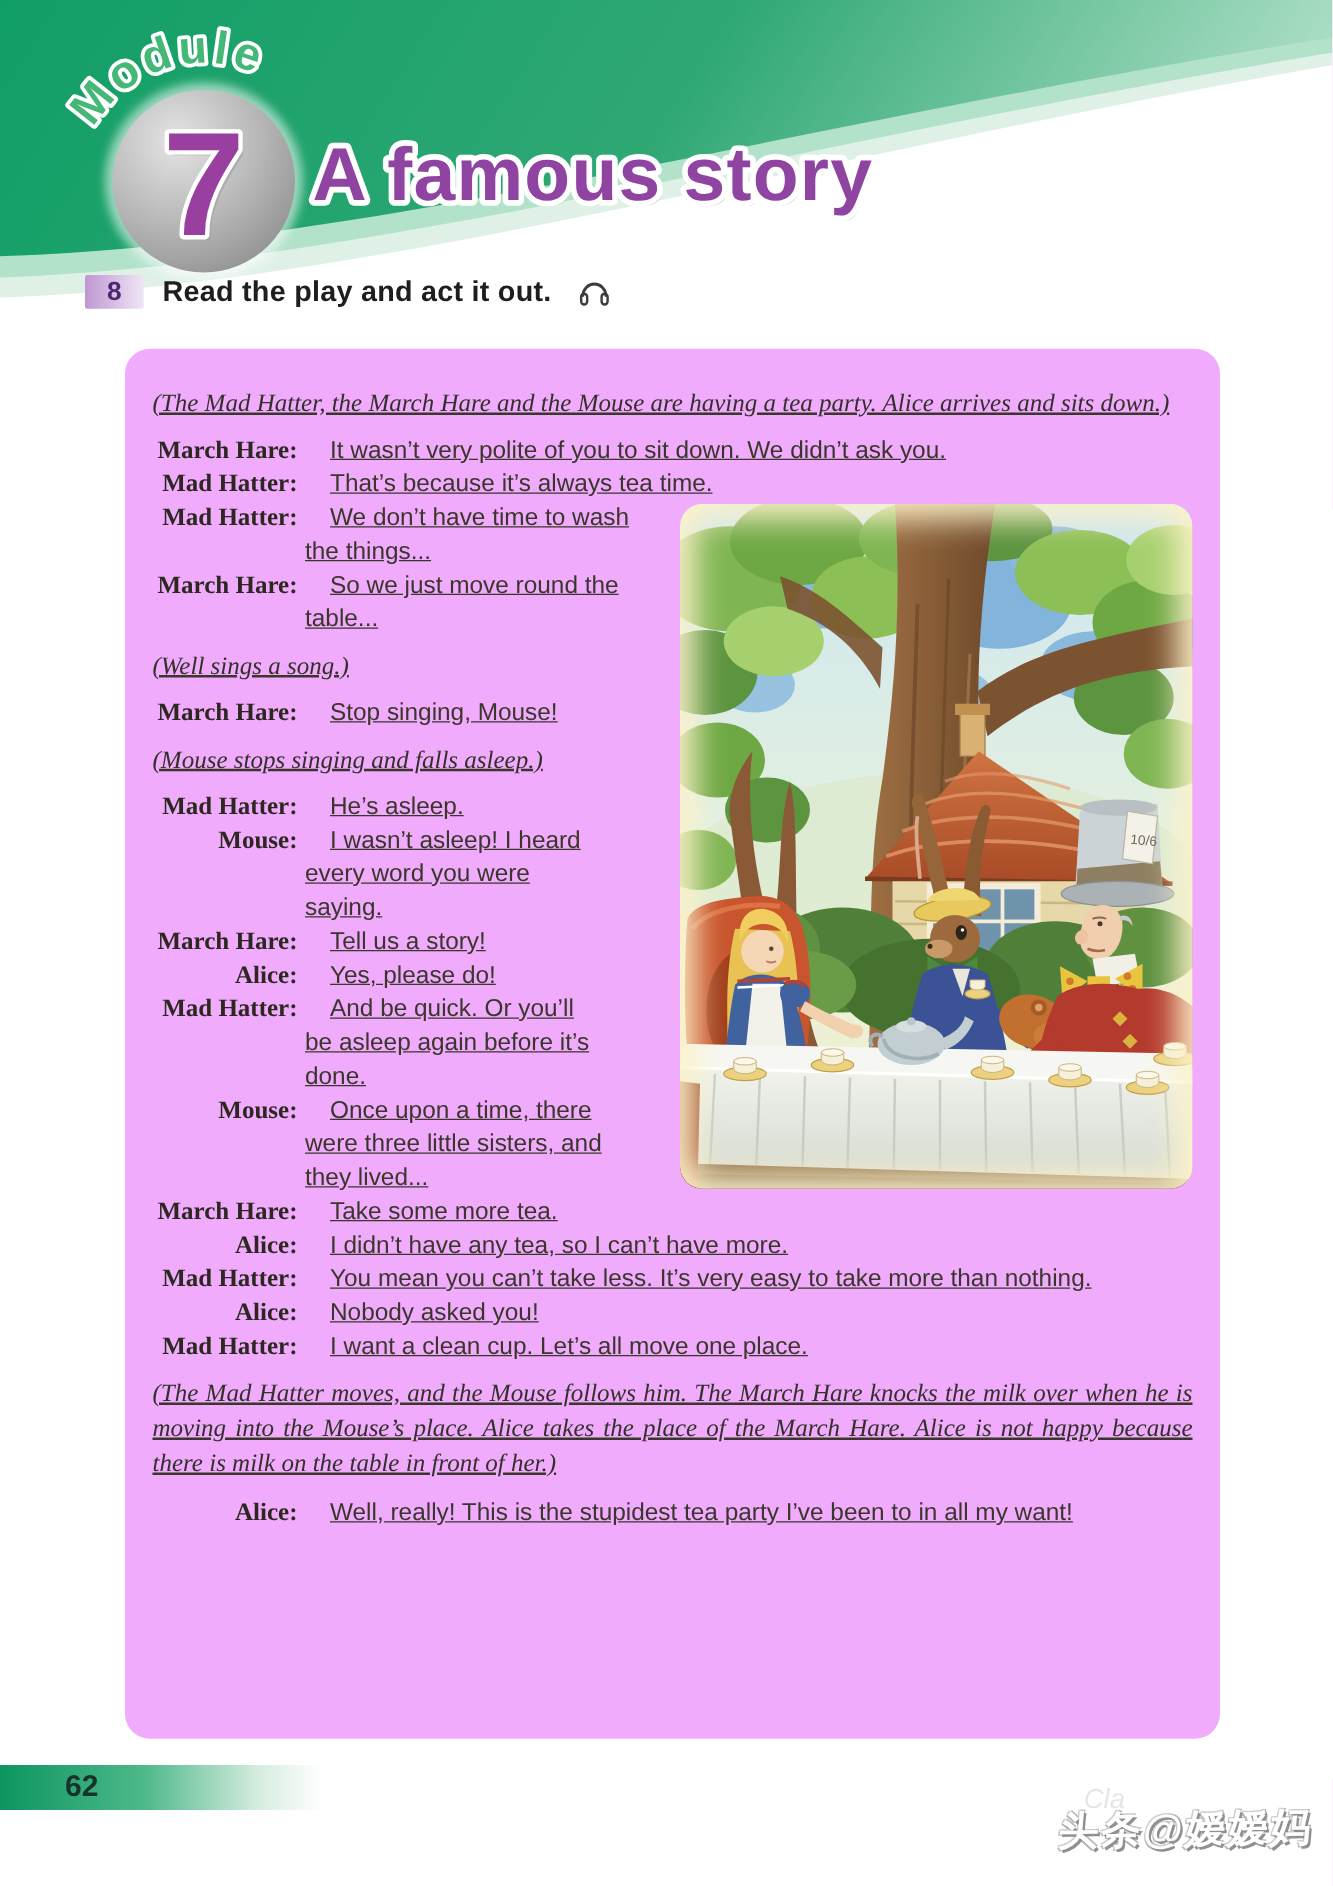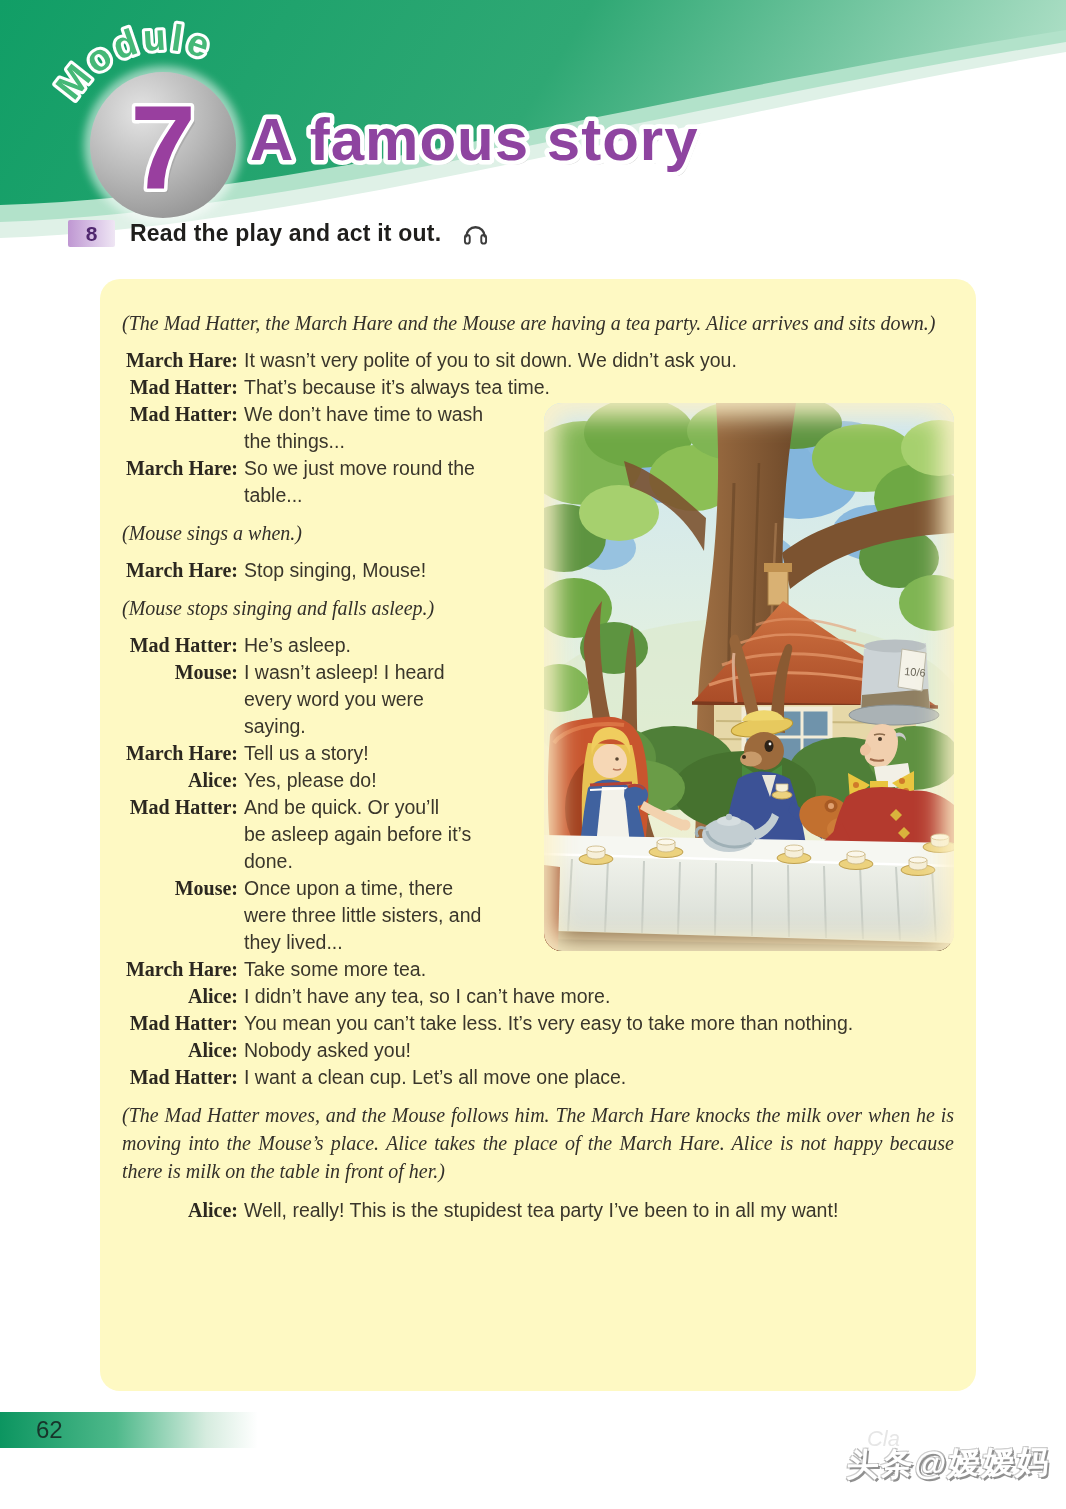--- a/index.html
+++ b/index.html
@@ -13,42 +13,42 @@
   .exercise{position:absolute;left:68px;top:220px;display:flex;align-items:center;gap:15px;}
   .ex-badge{width:47px;height:27px;border-radius:2px;
             background:linear-gradient(90deg,#bf97d2 0%,#d9c3e6 55%,#efe6f4 100%);
             display:flex;align-items:center;justify-content:center;
             font-weight:bold;font-size:21px;color:#50276f;}
   .ex-title{font-size:23px;font-weight:bold;color:#1f1e1c;letter-spacing:.2px;text-align:center;}
   .hp-icon{display:block;margin-left:6px;}
 
   
   .panel{position:absolute;left:100px;top:279px;width:876px;height:1112px;
-         background:#fef9c3;border-radius:20px;box-sizing:border-box;
-         padding:20px 22px 16px 22px;color:#3a362b;}
+         background:#f0abfc;border-radius:20px;box-sizing:border-box;
+         padding:20px 22px 16px 22px;color:#3a362b;text-decoration:underline;}
   .stage{font-family:"Liberation Serif",serif;font-style:italic;font-size:20px;
          line-height:28px;margin:10px 0;text-align:justify;color:#33302a;}
   .dline{margin:0;padding-left:122px;text-indent:-122px;font-size:19.5px;line-height:27px;}
   .speaker{display:inline-block;width:116px;text-align:right;margin-right:6px;text-indent:0;
            font-family:"Liberation Serif",serif;font-weight:bold;font-size:20px;color:#2c2820;}
-  .dtext{white-space:pre-line;color:#3a362b;}
+  .dtext{white-space:pre-line;color:#3a362b;margin-left:20px;}
   .dline.final{margin-top:12px;}
 
   
   .illus{float:right;width:410px;height:548px;margin:2px 0 8px 16px;
          border-radius:18px;overflow:hidden;position:relative;}
   .illus svg{display:block;width:100%;height:100%;}
   .illus .vignette{content:"";position:absolute;inset:0;border-radius:18px;
          box-shadow:inset 0 0 24px 13px rgba(252,241,201,.95);pointer-events:none;}
 
   
   .footer-bar{position:absolute;left:0;top:1412px;width:258px;height:36px;
          background:linear-gradient(90deg,#0c9560 0%,#4fb98b 45%,#d6ecdf 80%,rgba(255,255,255,0) 100%);
          display:flex;align-items:center;}
-  .page-num{padding-left:36px;font-size:24px;font-weight:normal;color:#17342a;}
+  .page-num{padding-left:52px;font-size:24px;font-weight:bold;color:#17342a;}
 
   
   .watermark{position:absolute;right:16px;top:1428px;width:230px;height:70px;text-align:right;}
   .wm-faint{position:absolute;right:150px;top:-2px;color:#d9d9d9;font-size:22px;
             font-style:italic;opacity:.65;}
   .wm-main{position:absolute;right:0;top:14px;font-size:32px;font-weight:bold;color:#ffffff;
            letter-spacing:2px;transform:skewX(-6deg) rotate(-1deg);
            text-shadow:2px 2px 0 #909090,-1px -1px 0 #cfcfcf,1px -1px 0 #b8b8b8,-1px 1px 0 #b8b8b8;}
 </style>
 </head>
@@ -338,21 +338,21 @@
             <path d="M232,381 h12 v5 a6,3 0 0 1 -12,0 Z" fill="#f6efd9" stroke="#c9b47e" stroke-width="0.8"></path>
           </g>
         </svg>
         <div class="vignette"></div>
       </div>
 
     <p class="dline"><span class="speaker">Mad Hatter:</span><span class="dtext">We don’t have time to wash
 the things...</span></p>
         <p class="dline"><span class="speaker">March Hare:</span><span class="dtext">So we just move round the
 table...</span></p>
-        <p class="stage">(Mouse sings a when.)</p>
+        <p class="stage">(Well sings a song.)</p>
         <p class="dline"><span class="speaker">March Hare:</span><span class="dtext">Stop singing, Mouse!</span></p>
         <p class="stage">(Mouse stops singing and falls asleep.)</p>
         <p class="dline"><span class="speaker">Mad Hatter:</span><span class="dtext">He’s asleep.</span></p>
         <p class="dline"><span class="speaker">Mouse:</span><span class="dtext">I wasn’t asleep! I heard
 every word you were
 saying.</span></p>
         <p class="dline"><span class="speaker">March Hare:</span><span class="dtext">Tell us a story!</span></p>
         <p class="dline"><span class="speaker">Alice:</span><span class="dtext">Yes, please do!</span></p>
         <p class="dline"><span class="speaker">Mad Hatter:</span><span class="dtext">And be quick. Or you’ll
 be asleep again before it’s

